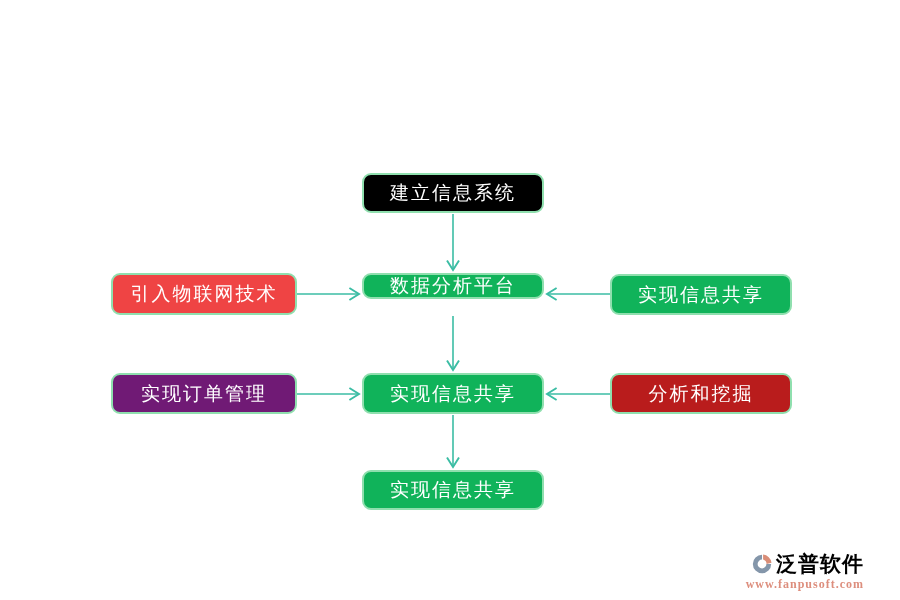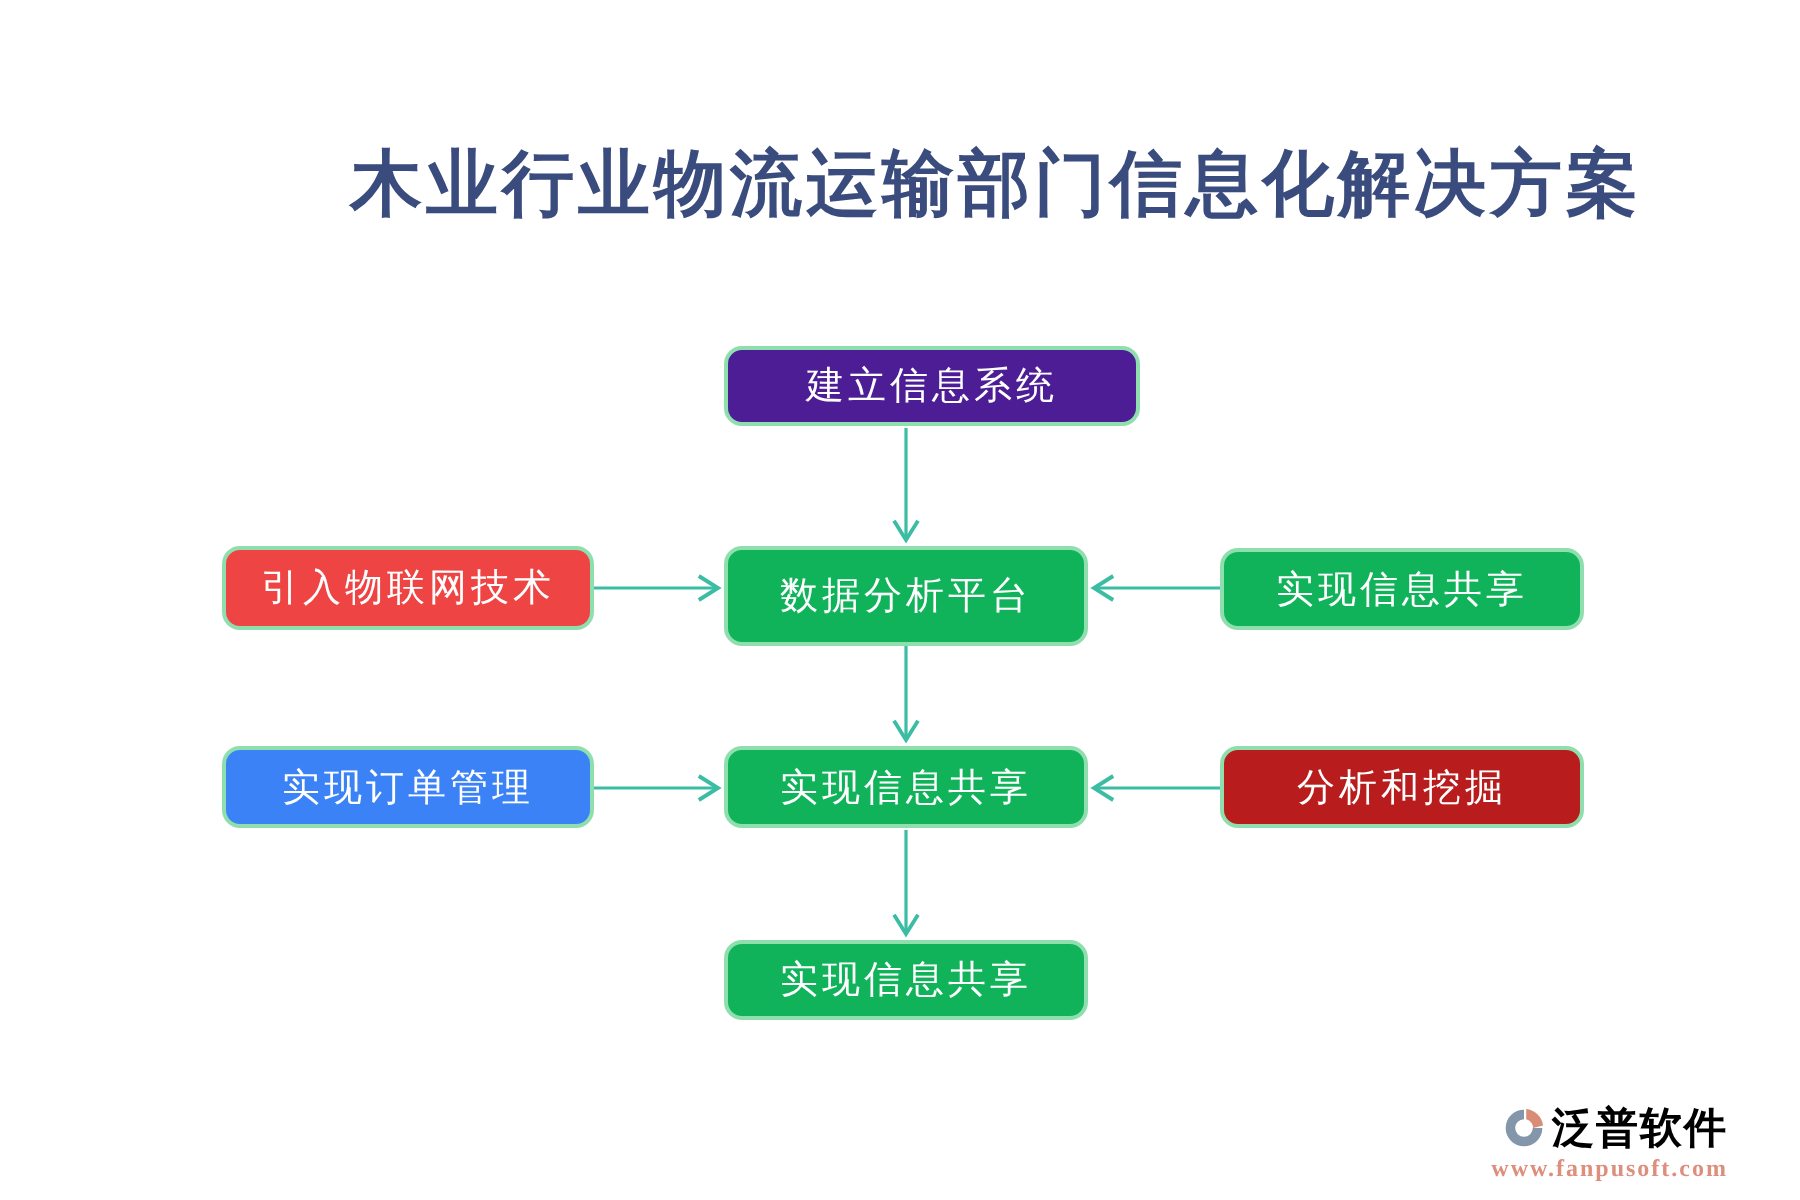--- a/index.html
+++ b/index.html
@@ -52,51 +52,50 @@
     letter-spacing:1px;
     margin-top:-1px;
     font-family:Liberation Serif, serif;
   }
 </style>
 </head>
 <body>
 
 <div class="canvas" style="background: rgb(255, 255, 255);">
 
-  <div class="page-title" style="color: rgb(58, 75, 125);">木业行业物流运输部门信息化解决方案</div>
 
   <svg class="edges-svg">
     <defs>
       <marker id="arrowhead" viewBox="0 0 12 12" refX="10" refY="6" markerWidth="9" markerHeight="9" orient="auto-start-reverse">
         <path id="arrowhead-path" d="M2 1 L10 6 L2 11" fill="none" stroke-width="1.6" stroke="#3bbda4"></path>
       </marker>
     </defs>
   <line x1="453" y1="214" x2="453" y2="270" stroke="#3bbda4" stroke-width="1.6" marker-end="url(#arrowhead)"></line>
       <line x1="453" y1="316" x2="453" y2="370" stroke="#3bbda4" stroke-width="1.6" marker-end="url(#arrowhead)"></line>
       <line x1="453" y1="415" x2="453" y2="467" stroke="#3bbda4" stroke-width="1.6" marker-end="url(#arrowhead)"></line>
       <line x1="297" y1="294" x2="359" y2="294" stroke="#3bbda4" stroke-width="1.6" marker-end="url(#arrowhead)"></line>
       <line x1="610" y1="294" x2="547" y2="294" stroke="#3bbda4" stroke-width="1.6" marker-end="url(#arrowhead)"></line>
       <line x1="297" y1="394" x2="359" y2="394" stroke="#3bbda4" stroke-width="1.6" marker-end="url(#arrowhead)"></line>
       <line x1="610" y1="394" x2="547" y2="394" stroke="#3bbda4" stroke-width="1.6" marker-end="url(#arrowhead)"></line>
     </svg>
 
   <div>
-      <div class="node" style="left: 362px; top: 173px; width: 208px; height: 40px; background: #4c1d95; border-color: rgb(143, 223, 174); color: rgb(255, 255, 255);">
+      <div class="node" style="left: 362px; top: 173px; width: 182px; height: 40px; background: #000000; border-color: rgb(143, 223, 174); color: rgb(255, 255, 255);">
         <span>建立信息系统</span>
       </div>
       <div class="node" style="left: 111px; top: 273px; width: 186px; height: 42px; background: #ef4444; border-color: rgb(143, 223, 174); color: rgb(255, 255, 255);">
         <span>引入物联网技术</span>
       </div>
-      <div class="node" style="left: 362px; top: 273px; width: 182px; height: 50px; background: rgb(16, 179, 90); border-color: rgb(143, 223, 174); color: rgb(255, 255, 255);">
+      <div class="node" style="left: 362px; top: 273px; width: 182px; height: 26px; background: rgb(16, 179, 90); border-color: rgb(143, 223, 174); color: rgb(255, 255, 255);">
         <span>数据分析平台</span>
       </div>
       <div class="node" style="left: 610px; top: 274px; width: 182px; height: 41px; background: rgb(16, 179, 90); border-color: rgb(143, 223, 174); color: rgb(255, 255, 255);">
         <span>实现信息共享</span>
       </div>
-      <div class="node" style="left: 111px; top: 373px; width: 186px; height: 41px; background: #3b82f6; border-color: rgb(143, 223, 174); color: rgb(255, 255, 255);">
+      <div class="node" style="left: 111px; top: 373px; width: 186px; height: 41px; background: #701a75; border-color: rgb(143, 223, 174); color: rgb(255, 255, 255);">
         <span>实现订单管理</span>
       </div>
       <div class="node" style="left: 362px; top: 373px; width: 182px; height: 41px; background: rgb(16, 179, 90); border-color: rgb(143, 223, 174); color: rgb(255, 255, 255);">
         <span>实现信息共享</span>
       </div>
       <div class="node" style="left: 610px; top: 373px; width: 182px; height: 41px; background: #b91c1c; border-color: rgb(143, 223, 174); color: rgb(255, 255, 255);">
         <span>分析和挖掘</span>
       </div>
       <div class="node" style="left: 362px; top: 470px; width: 182px; height: 40px; background: rgb(16, 179, 90); border-color: rgb(143, 223, 174); color: rgb(255, 255, 255);">
         <span>实现信息共享</span>

